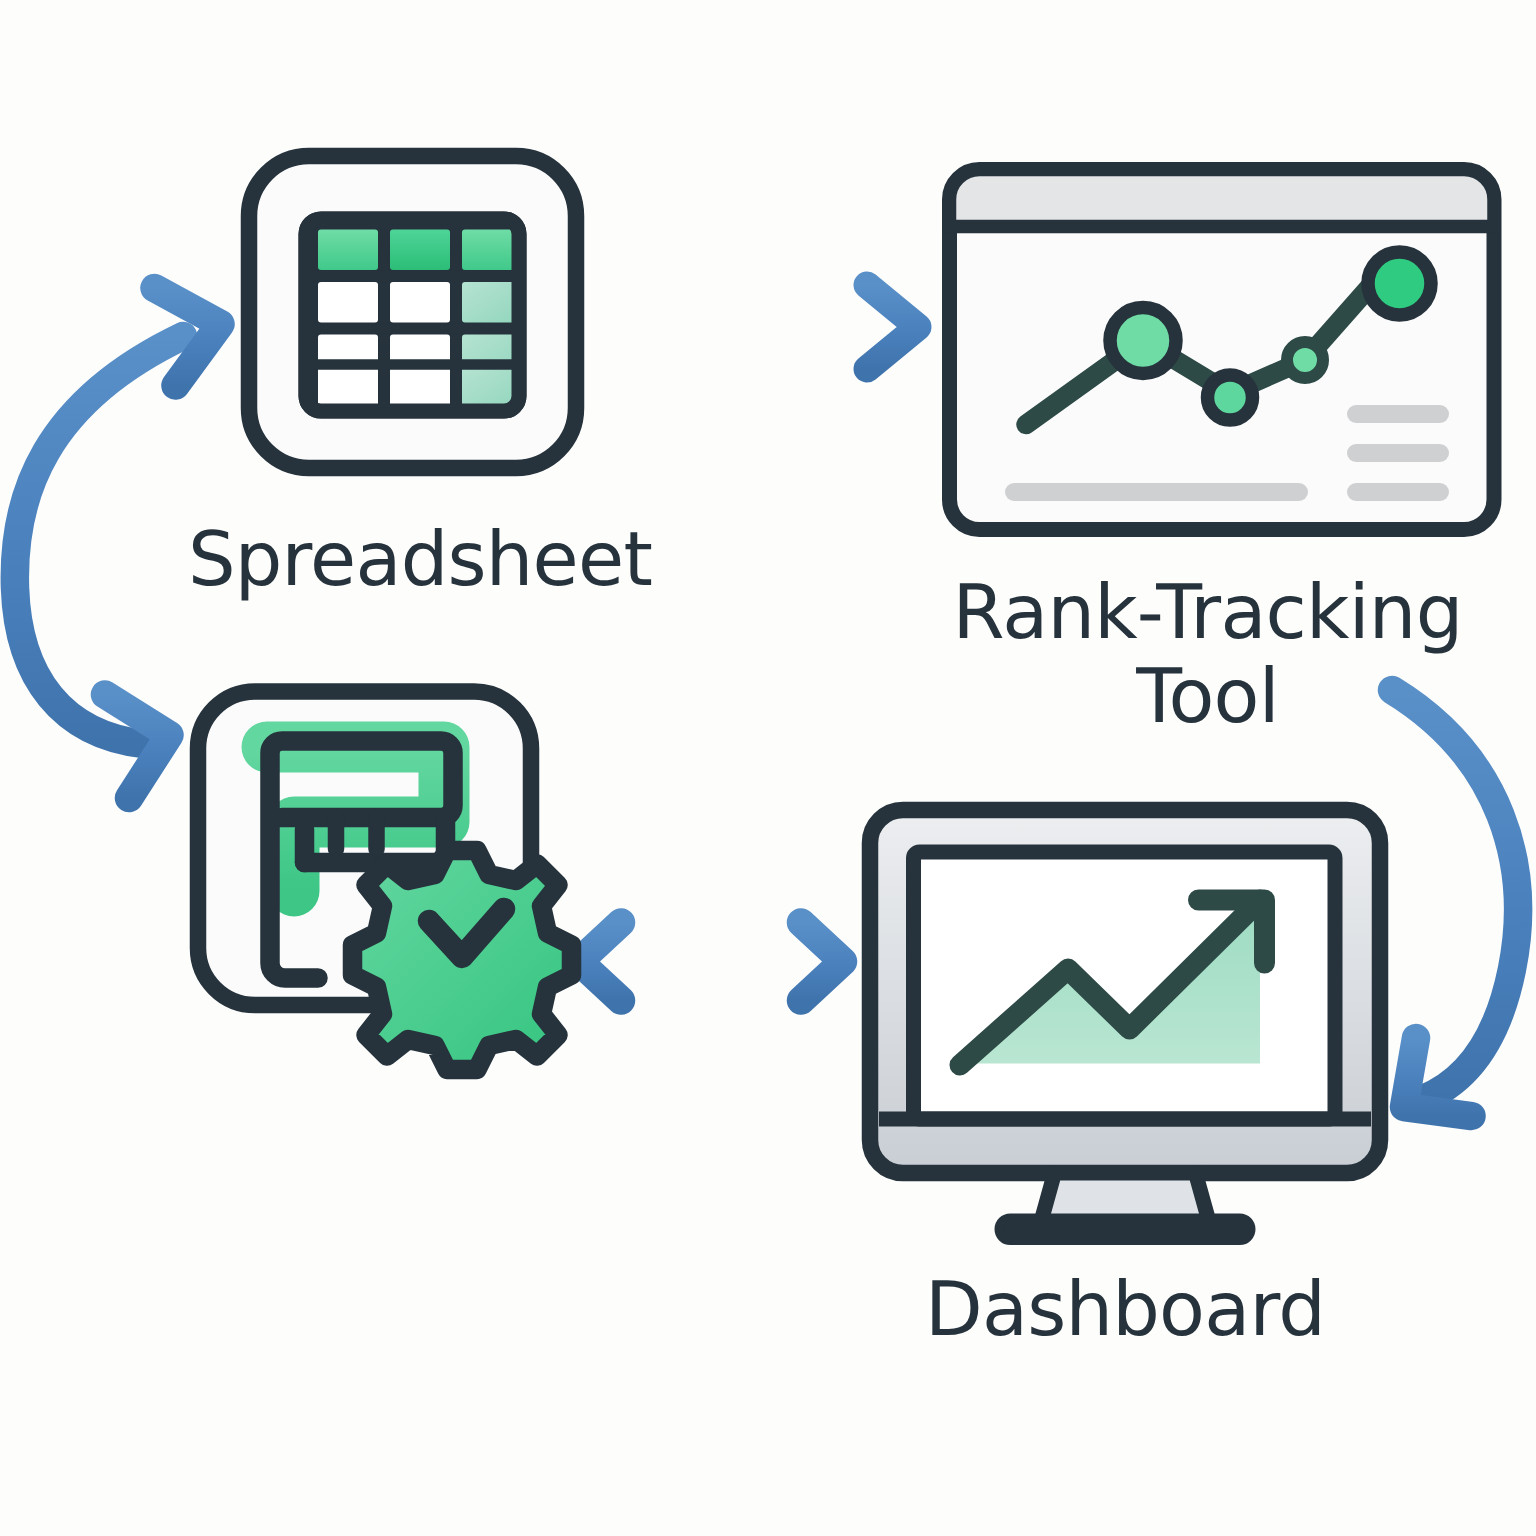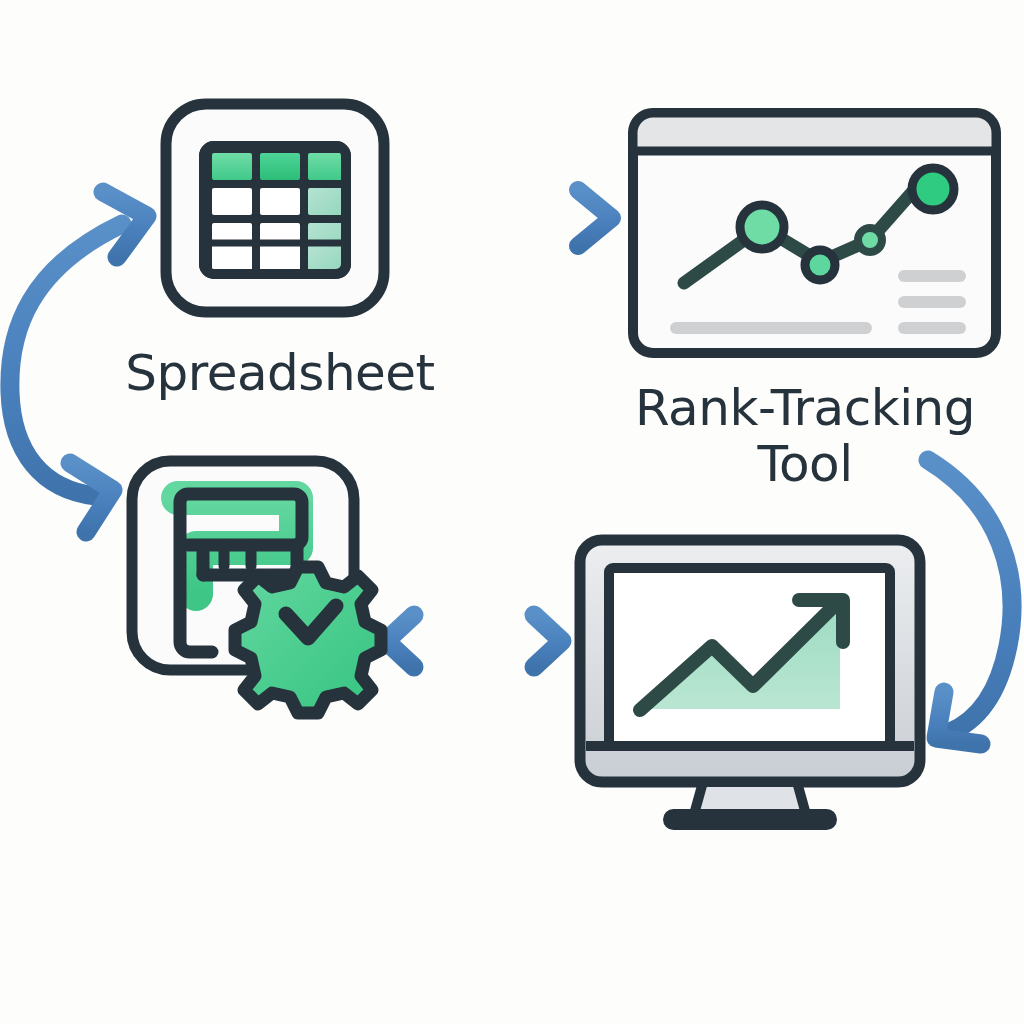--- a/index.html
+++ b/index.html
@@ -222,14 +222,15 @@
       <rect x="666" y="812" width="168" height="15" rx="7.5" fill="#26333c" stroke="#26333c" stroke-width="6"></rect>
     </g>
   </svg>
 
   <div class="node-label" id="label-spreadsheet">Spreadsheet</div>
 
   <div class="node-label" id="label-rank">Rank-Tracking
 Tool</div>
 
 
+  <div class="node-label" id="label-dashboard">Dashboard</div>
 
 </div>
 
 </body></html>

